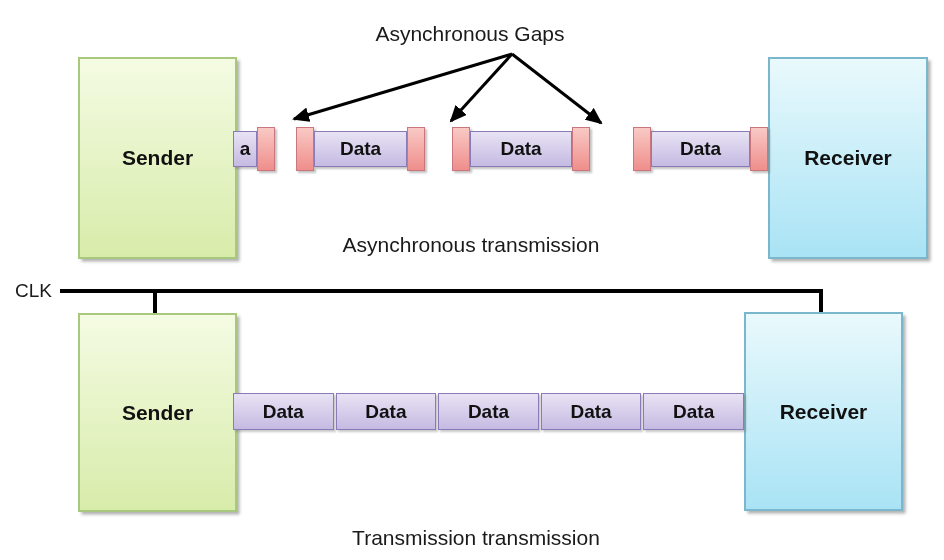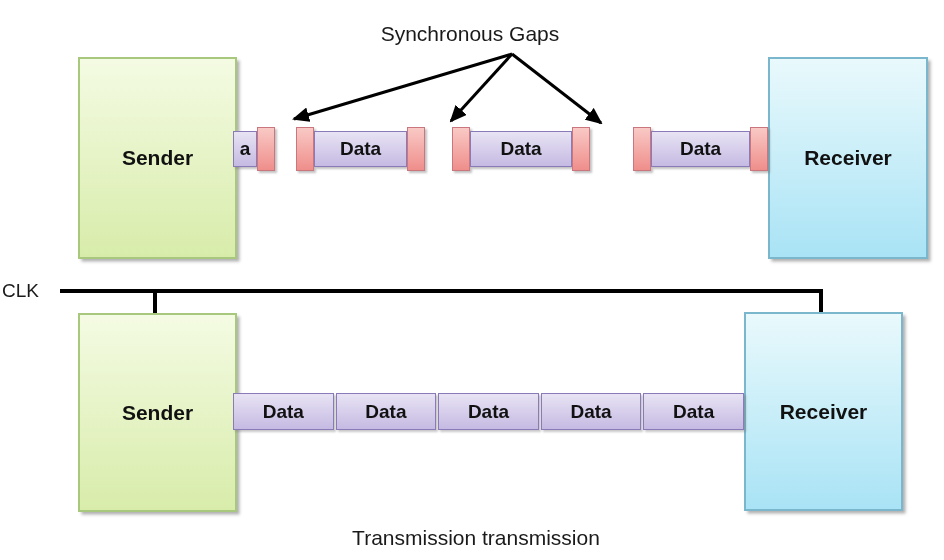--- a/index.html
+++ b/index.html
@@ -99,21 +99,21 @@
     left: 0;
     top: 0;
     pointer-events: none;
   }
 </style>
 </head>
 <body>
 
 <div class="canvas">
 
-  <div class="label annotation" style="left:340px; top:22px; width:260px;">Synchronous Gaps</div>
+  <div class="label annotation" style="left:340px; top:22px; width:260px;">Asynchronous Gaps</div>
 
   <svg class="arrows" width="944" height="280" viewBox="0 0 944 280">
     <defs>
       <marker id="arrowhead" markerUnits="userSpaceOnUse" markerWidth="17" markerHeight="15" refX="15" refY="7.5" orient="auto">
         <path d="M0,0 L17,7.5 L0,15 Z" fill="#000000"></path>
       </marker>
     </defs>
     <line x1="512" y1="54" x2="294" y2="119" stroke="#000" stroke-width="3" marker-end="url(#arrowhead)"></line>
     <line x1="512" y1="54" x2="451" y2="121" stroke="#000" stroke-width="3" marker-end="url(#arrowhead)"></line>
     <line x1="512" y1="54" x2="601" y2="123" stroke="#000" stroke-width="3" marker-end="url(#arrowhead)"></line>
@@ -143,22 +143,23 @@
     <span>Data</span>
   </div>
   <div class="seg seg-gap" style="left:572px; width:18px;"></div>
 
   <div class="seg seg-gap" style="left:633px; width:18px;"></div>
   <div class="seg seg-data" style="left:651px; width:99px;">
     <span>Data</span>
   </div>
   <div class="seg seg-gap" style="left:750px; width:18px;"></div>
 
+  <div class="label caption" style="left:330px; top:233px; width:282px;">Asynchronous transmission</div>
 
-  <div class="label clk" style="left:2px; top:280px;">CLK</div>
+  <div class="label clk" style="left:15px; top:280px;">CLK</div>
 
   <div class="line" style="left:60px; top:289px; width:763px; height:4px;"></div>
   <div class="line" style="left:153px; top:289px; width:4px; height:25px;"></div>
   <div class="line" style="left:819px; top:289px; width:4px; height:25px;"></div>
 
   <div class="box sender" style="left:78px; top:313px; width:155px; height:195px;">
     <span>Sender</span>
   </div>
 
   <div class="box receiver" style="left:744px; top:312px; width:155px; height:195px;">

